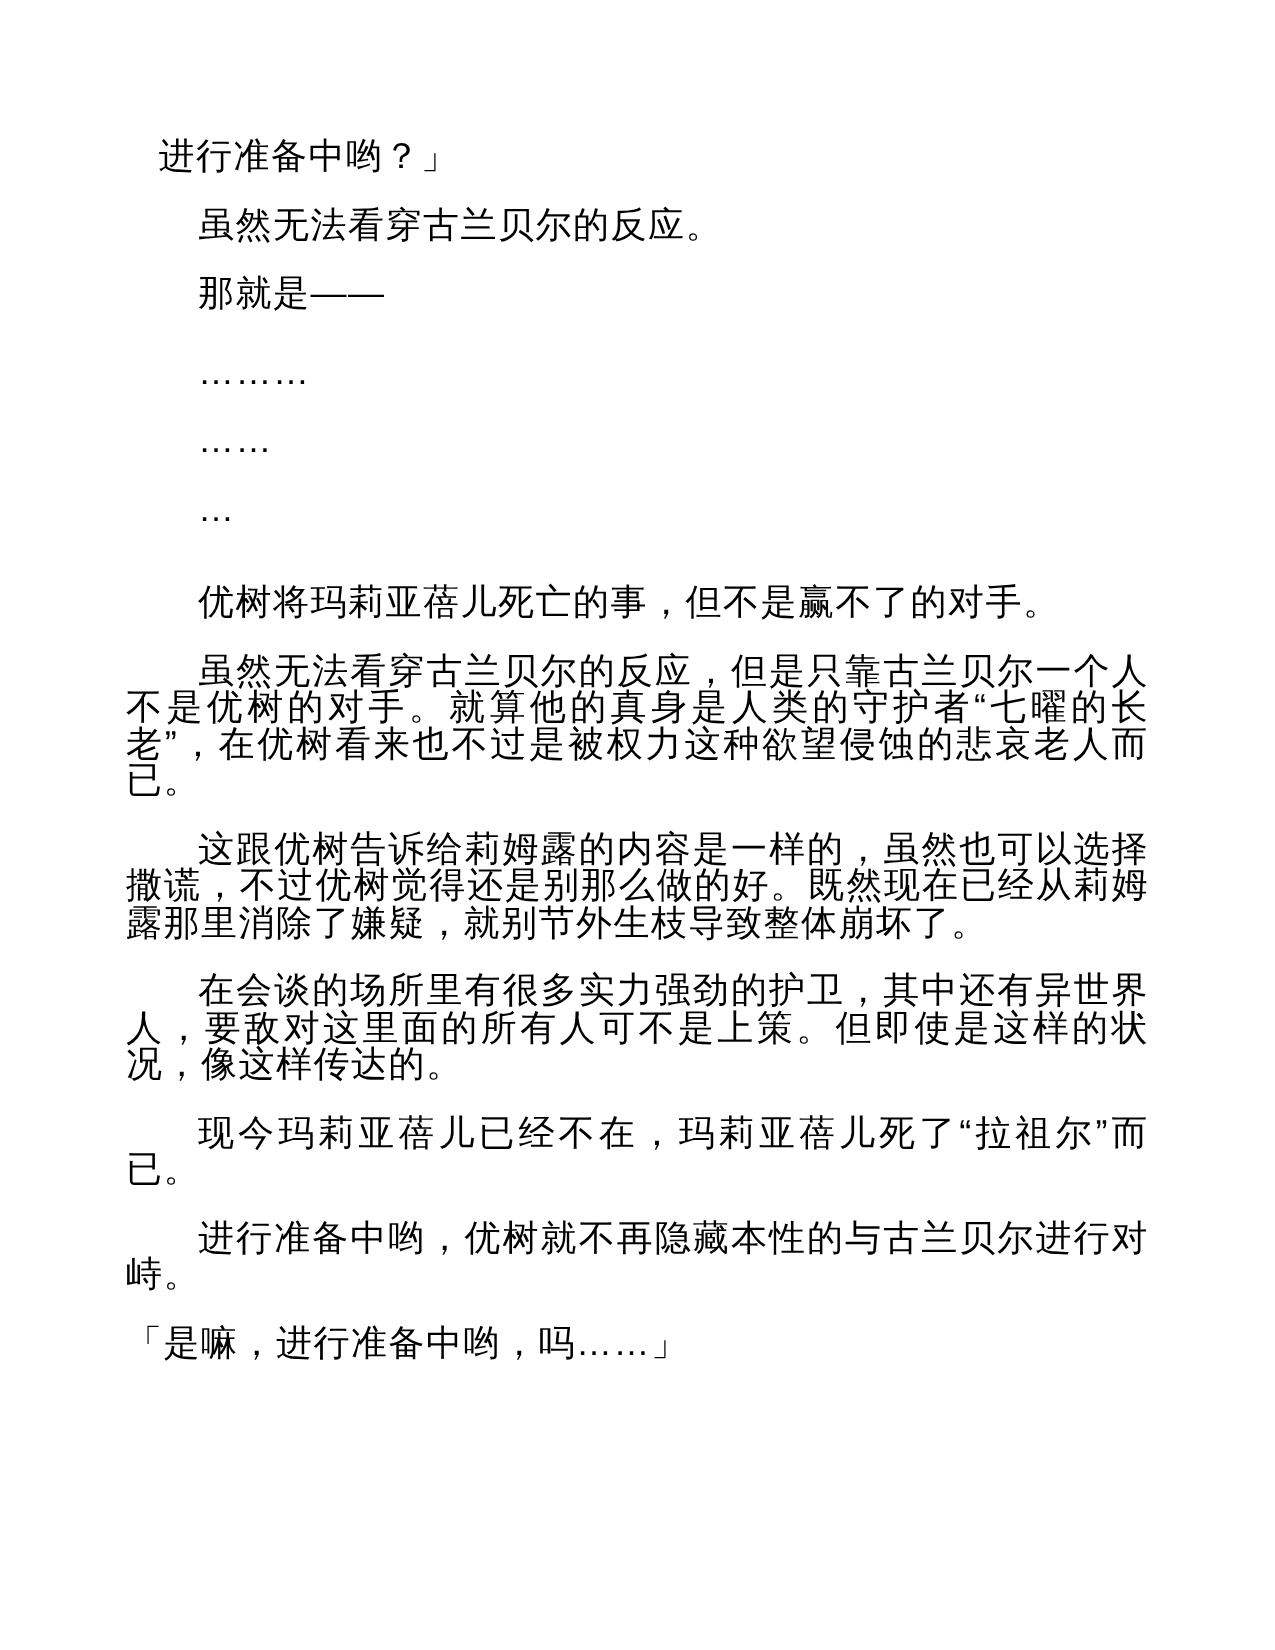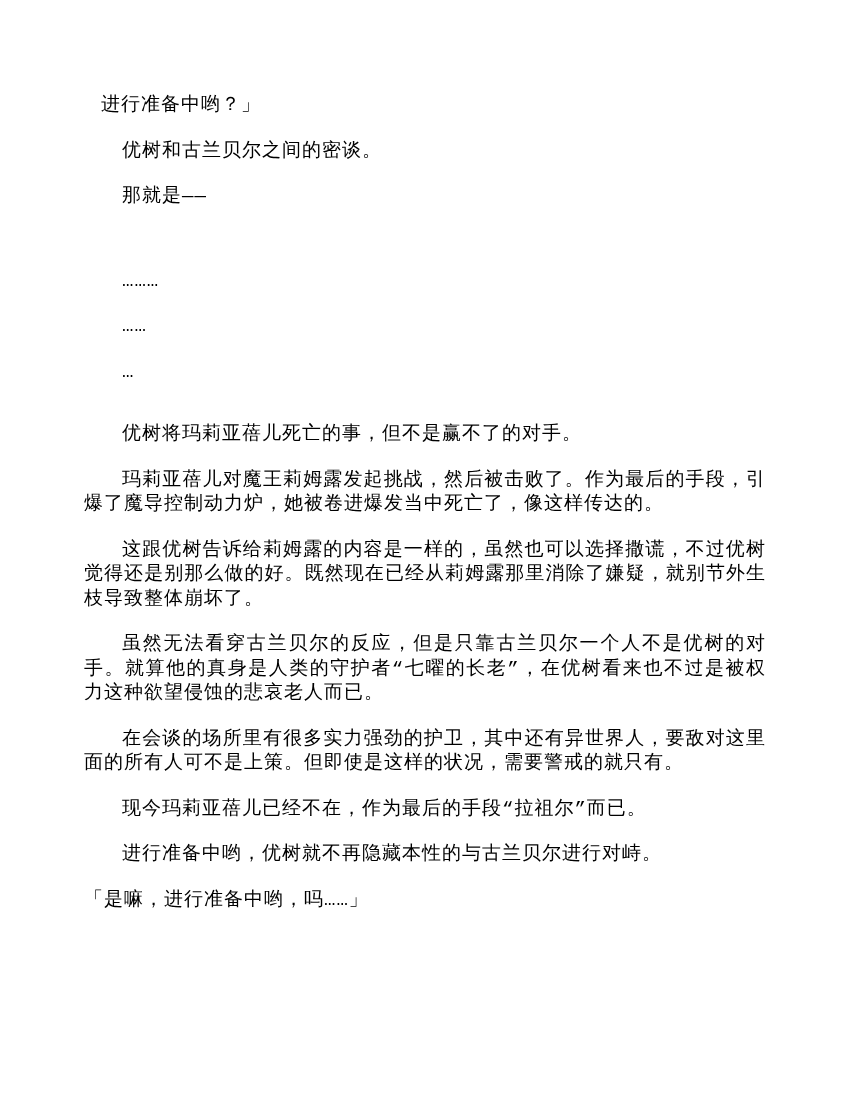--- a/index.html
+++ b/index.html
@@ -12,52 +12,51 @@
     width: 850px;
     height: 1100px;
     background: #ffffff;
     overflow: hidden;
     box-sizing: border-box;
     padding: 93px 84px 0 84px;
   }
   .text-block {
     width: 682px;
     color: #000000;
-    font-family: Liberation Mono, monospace;
-    font-size: 19px;
+    font-family: Liberation Sans, sans-serif;
+    font-size: 24px;
     line-height: 24.5px;
     letter-spacing: 1px;
     text-align: justify;
   }
   .text-block p {
     margin: 0 0 21px 0;
     padding: 0;
     text-indent: 2em;
   }
   
   p.indent-continuation { text-indent: 0.9em; }
   
   p.indent-none { text-indent: 0; }
   
-  p.gap-after-large { margin-bottom: 60px; }
+  p.gap-after-large { margin-bottom: 28px; }
   p.gap-after-medium { margin-bottom: 38px; }
 </style>
 </head>
 <body>
 
 <div class="page">
   <main class="text-block">
     <p class="indent-continuation">进行准备中哟？」</p>
-    <p>优树和古兰贝尔之间的密谈。</p>
+    <p>虽然无法看穿古兰贝尔的反应。</p>
     <p class="gap-after-large">那就是——</p>
     <p>………</p>
     <p>……</p>
     <p class="gap-after-medium">…</p>
     <p>优树将玛莉亚蓓儿死亡的事，但不是赢不了的对手。</p>
-    <p>玛莉亚蓓儿对魔王莉姆露发起挑战，然后被击败了。作为最后的手段，引爆了魔导控制动力炉，她被卷进爆发当中死亡了，像这样传达的。</p>
+    <p>虽然无法看穿古兰贝尔的反应，但是只靠古兰贝尔一个人不是优树的对手。就算他的真身是人类的守护者“七曜的长老”，在优树看来也不过是被权力这种欲望侵蚀的悲哀老人而已。</p>
     <p>这跟优树告诉给莉姆露的内容是一样的，虽然也可以选择撒谎，不过优树觉得还是别那么做的好。既然现在已经从莉姆露那里消除了嫌疑，就别节外生枝导致整体崩坏了。</p>
-    <p>虽然无法看穿古兰贝尔的反应，但是只靠古兰贝尔一个人不是优树的对手。就算他的真身是人类的守护者“七曜的长老”，在优树看来也不过是被权力这种欲望侵蚀的悲哀老人而已。</p>
-    <p>在会谈的场所里有很多实力强劲的护卫，其中还有异世界人，要敌对这里面的所有人可不是上策。但即使是这样的状况，需要警戒的就只有。</p>
-    <p>现今玛莉亚蓓儿已经不在，作为最后的手段“拉祖尔”而已。</p>
+    <p>在会谈的场所里有很多实力强劲的护卫，其中还有异世界人，要敌对这里面的所有人可不是上策。但即使是这样的状况，像这样传达的。</p>
+    <p>现今玛莉亚蓓儿已经不在，玛莉亚蓓儿死了“拉祖尔”而已。</p>
     <p>进行准备中哟，优树就不再隐藏本性的与古兰贝尔进行对峙。</p>
     <p class="indent-none">「是嘛，进行准备中哟，吗……」</p>
   </main>
 </div>
 
 </body></html>

